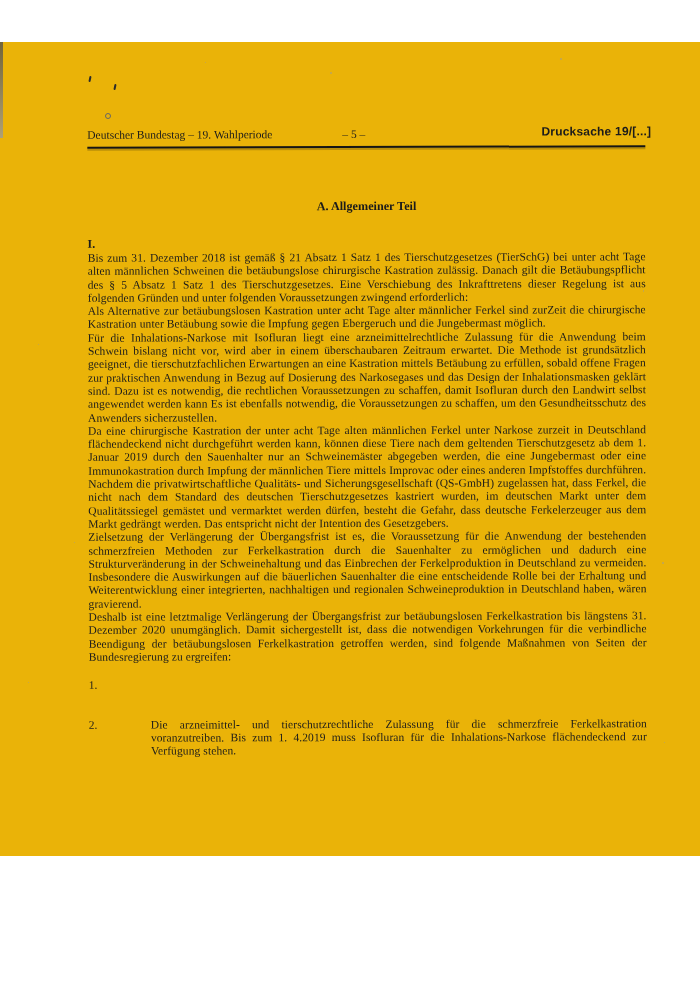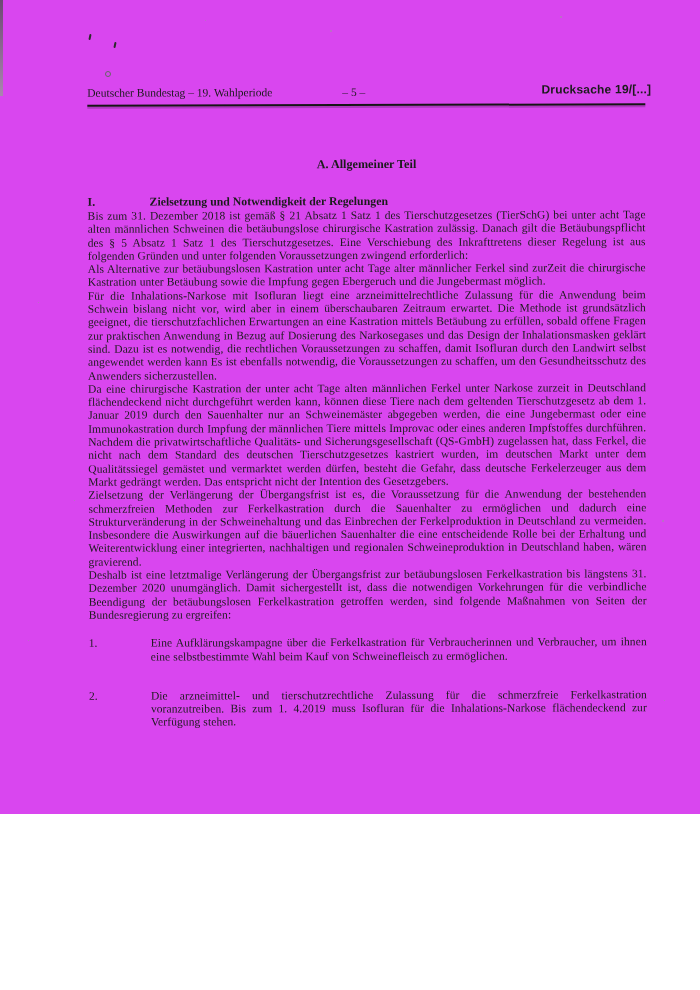--- a/index.html
+++ b/index.html
@@ -1,22 +1,23 @@
 <!DOCTYPE html>
 <html><head>
 <meta charset="utf-8">
 <style>
   html,body { margin:0; padding:0; }
   .page {
     position:relative;
     width:700px; height:814px;
-    background:#d946ef;
+    background:#eab308;
     overflow:hidden;
     font-family:"Liberation Serif","DejaVu Serif",serif;
     color:#1b1b1b;
+    margin-top:42px;
   }
   .content {
     position:absolute;
     left:88px; top:0; width:558px;
     transform:rotate(-0.15deg);
   }
   
   .header-row {
     position:relative;
     margin-top:86px;
@@ -131,33 +132,31 @@
       <span class="header-left">Deutscher Bundestag – 19. Wahlperiode</span>
       <span class="header-center">– 5 –</span>
       <span class="header-right">Drucksache 19/[...]</span>
     </div>
     <div class="header-rule"></div>
 
     <div class="doc-title">A. Allgemeiner Teil</div>
 
     <div class="section-row">
       <span class="num-col">I.</span>
-      <span>Zielsetzung und Notwendigkeit der Regelungen</span>
     </div>
 
     <p class="para mt1">Bis zum 31. Dezember 2018 ist gemäß § 21 Absatz 1 Satz 1 des Tierschutzgesetzes (TierSchG) bei unter acht Tage alten männlichen Schweinen die betäubungslose chirurgische Kastration zulässig. Danach gilt die Betäubungspflicht des § 5 Absatz 1 Satz 1 des Tierschutzgesetzes. Eine Verschiebung des Inkrafttretens dieser Regelung ist aus folgenden Gründen und unter folgenden Voraussetzungen zwingend erforderlich:</p>
     <p class="para mt2">Als Alternative zur betäubungslosen Kastration unter acht Tage alter männlicher Ferkel sind zurZeit die chirurgische Kastration unter Betäubung sowie die Impfung gegen Ebergeruch und die Jungebermast möglich.</p>
     <p class="para mt3">Für die Inhalations-Narkose mit Isofluran liegt eine arzneimittelrechtliche Zulassung für die Anwendung beim Schwein bislang nicht vor, wird aber in einem überschaubaren Zeitraum erwartet. Die Methode ist grundsätzlich geeignet, die tierschutzfachlichen Erwartungen an eine Kastration mittels Betäubung zu erfüllen, sobald offene Fragen zur praktischen Anwendung in Bezug auf Dosierung des Narkosegases und das Design der Inhalationsmasken geklärt sind. Dazu ist es notwendig, die rechtlichen Voraussetzungen zu schaffen, damit Isofluran durch den Landwirt selbst angewendet werden kann Es ist ebenfalls notwendig, die Voraussetzungen zu schaffen, um den Gesundheitsschutz des Anwenders sicherzustellen.</p>
     <p class="para mt4">Da eine chirurgische Kastration der unter acht Tage alten männlichen Ferkel unter Narkose zurzeit in Deutschland flächendeckend nicht durchgeführt werden kann, können diese Tiere nach dem geltenden Tierschutzgesetz ab dem 1. Januar 2019 durch den Sauenhalter nur an Schweinemäster abgegeben werden, die eine Jungebermast oder eine Immunokastration durch Impfung der männlichen Tiere mittels Improvac oder eines anderen Impfstoffes durchführen. Nachdem die privatwirtschaftliche Qualitäts- und Sicherungsgesellschaft (QS-GmbH) zugelassen hat, dass Ferkel, die nicht nach dem Standard des deutschen Tierschutzgesetzes kastriert wurden, im deutschen Markt unter dem Qualitätssiegel gemästet und vermarktet werden dürfen, besteht die Gefahr, dass deutsche Ferkelerzeuger aus dem Markt gedrängt werden. Das entspricht nicht der Intention des Gesetzgebers.</p>
     <p class="para mt5">Zielsetzung der Verlängerung der Übergangsfrist ist es, die Voraussetzung für die Anwendung der bestehenden schmerzfreien Methoden zur Ferkelkastration durch die Sauenhalter zu ermöglichen und dadurch eine Strukturveränderung in der Schweinehaltung und das Einbrechen der Ferkelproduktion in Deutschland zu vermeiden. Insbesondere die Auswirkungen auf die bäuerlichen Sauenhalter die eine entscheidende Rolle bei der Erhaltung und Weiterentwicklung einer integrierten, nachhaltigen und regionalen Schweineproduktion in Deutschland haben, wären gravierend.</p>
     <p class="para mt6">Deshalb ist eine letztmalige Verlängerung der Übergangsfrist zur betäubungslosen Ferkelkastration bis längstens 31. Dezember 2020 unumgänglich. Damit sichergestellt ist, dass die notwendigen Vorkehrungen für die verbindliche Beendigung der betäubungslosen Ferkelkastration getroffen werden, sind folgende Maßnahmen von Seiten der Bundesregierung zu ergreifen:</p>
 
     <div class="measure measure-1">
       <span class="num-col">1.</span>
-      <span class="measure-text">Eine Aufklärungskampagne über die Ferkelkastration für Verbraucherinnen und Verbraucher, um ihnen eine selbstbestimmte Wahl beim Kauf von Schweinefleisch zu ermöglichen.</span>
     </div>
     <div class="measure measure-2">
       <span class="num-col">2.</span>
       <span class="measure-text">Die arzneimittel- und tierschutzrechtliche Zulassung für die schmerzfreie Ferkelkastration voranzutreiben. Bis zum 1. 4.2019 muss Isofluran für die Inhalations-Narkose flächendeckend zur Verfügung stehen.</span>
     </div>
 
   </div>
 </div>
 
 </body></html>

